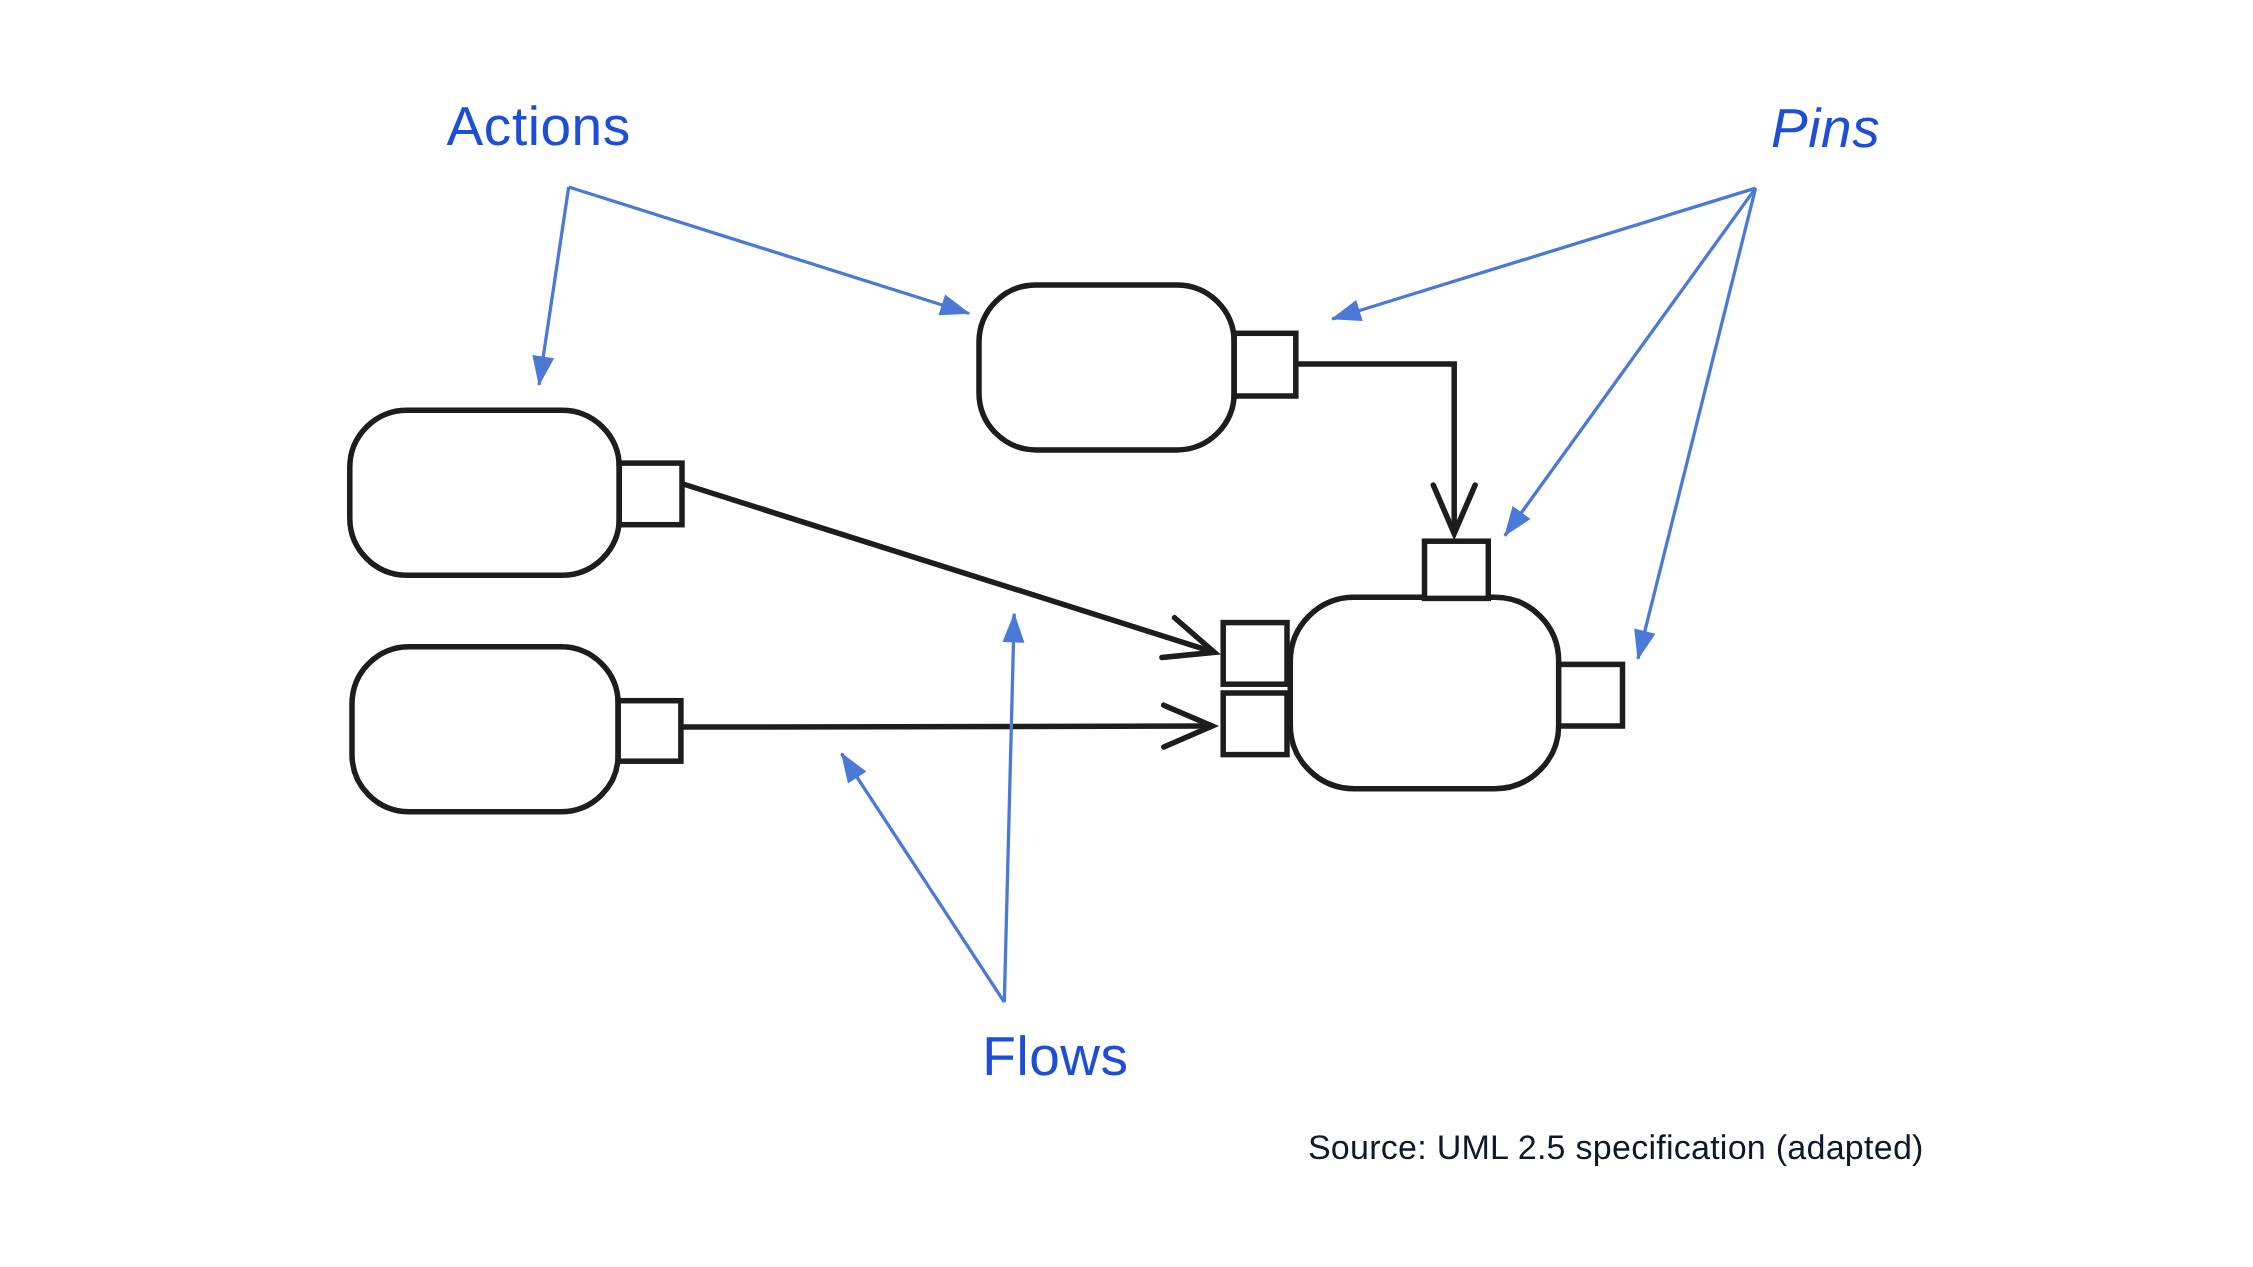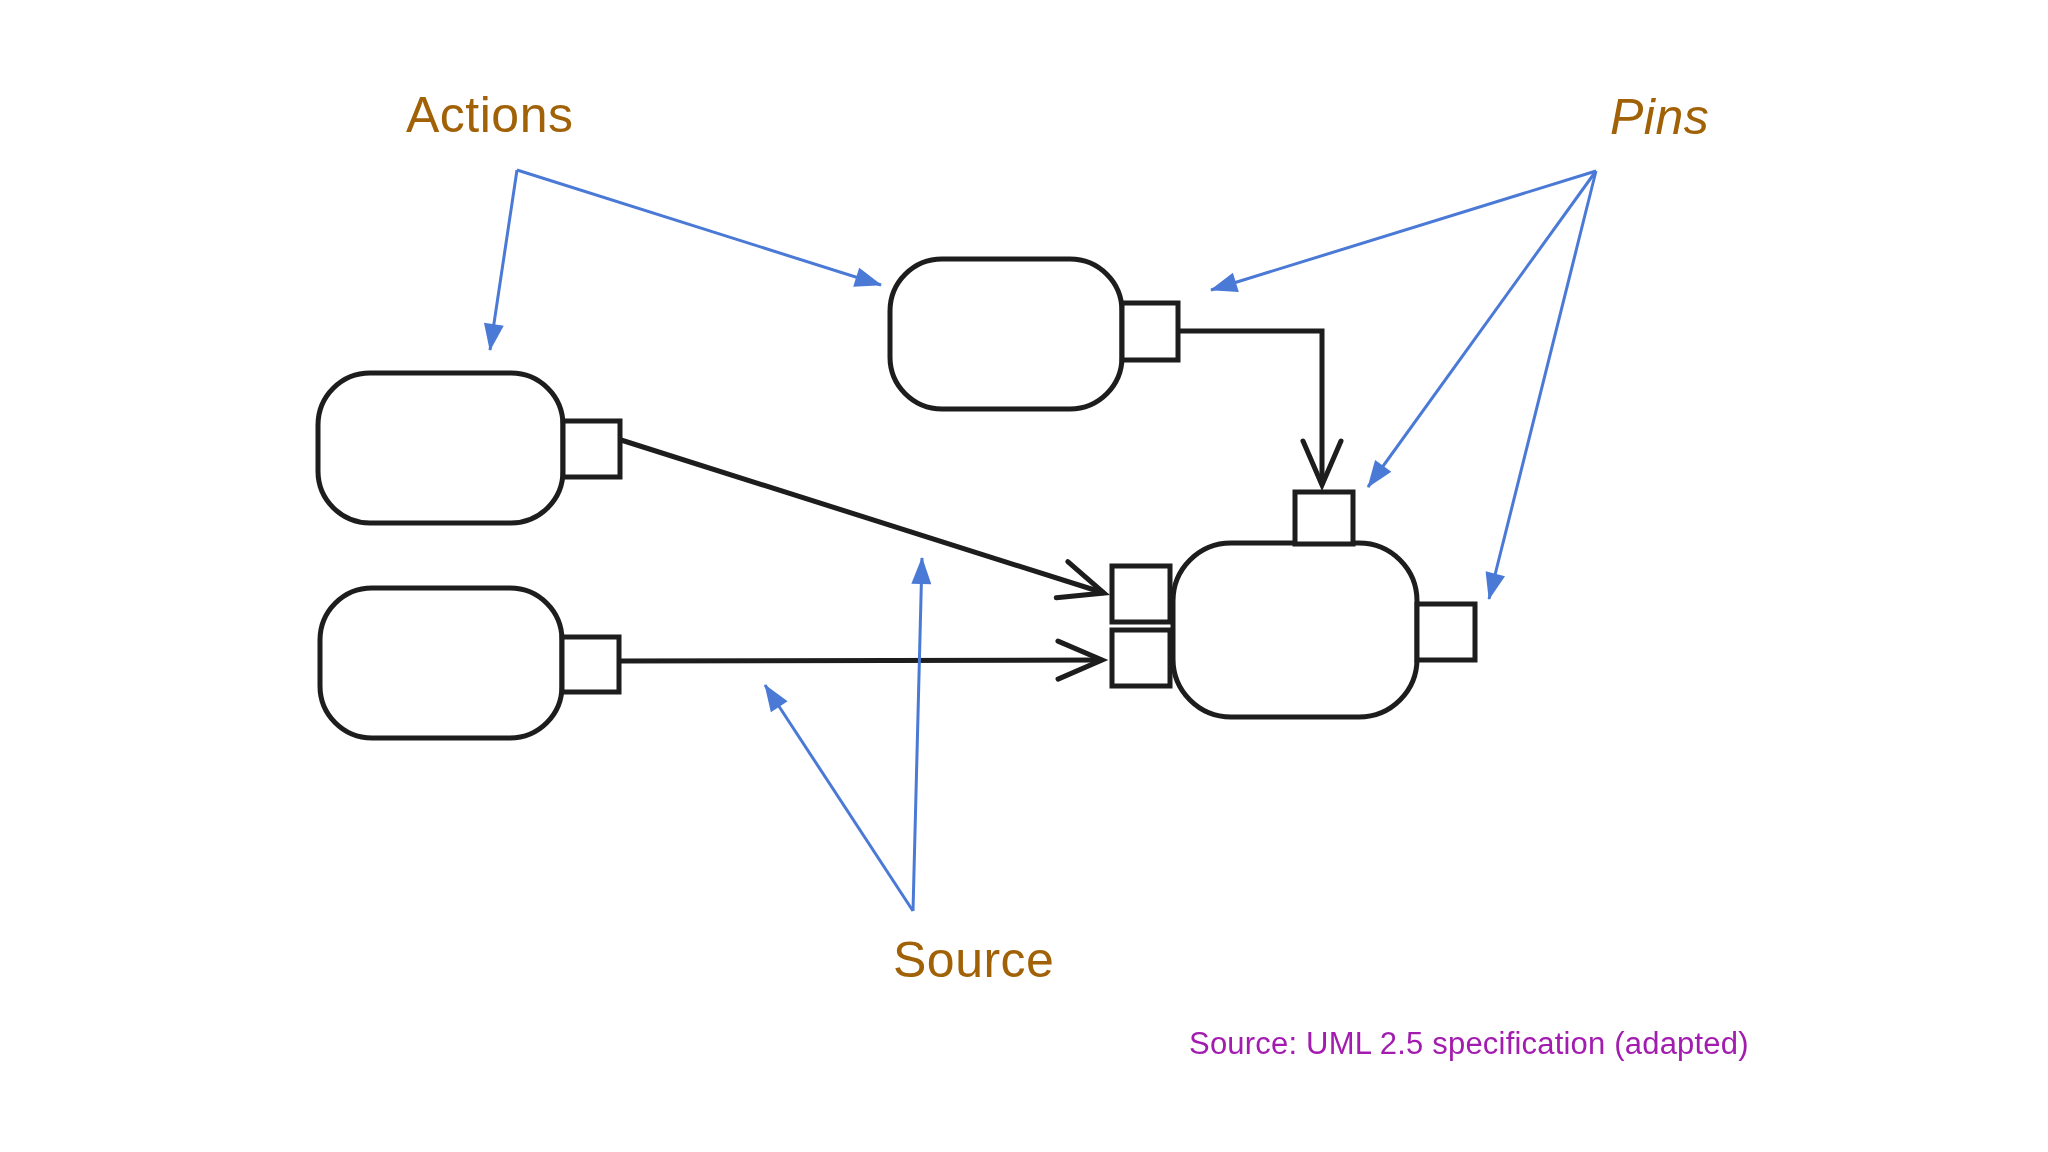--- a/index.html
+++ b/index.html
@@ -9,33 +9,33 @@
     height: 1152px;
     background: #ffffff;
     overflow: hidden;
     font-family: "Liberation Sans", sans-serif;
   }
   .canvas svg { position: absolute; left: 0; top: 0; }
   marker { overflow: visible; }
 
   .label {
     position: absolute;
-    color: #a16207;
+    color: #1d4ed8;
     line-height: 1;
     white-space: nowrap;
     letter-spacing: 0.5px;
   }
   .label-big { font-size: 50px; }
   .label-actions { left: 406px; top: 90px; }
   .label-pins   { left: 1610px; top: 92px; font-style: italic; }
   .label-flows  { left: 893px;  top: 935px; }
   .label-source {
     left: 1189px; top: 1028px;
     font-size: 31px;
-    color: #a21caf;
+    color: #0f172a;
     letter-spacing: 0.2px;
   }
 
   .node   { fill: #ffffff; stroke: #1d1d1e; stroke-width: 5px; }
   .flow   { fill: none;    stroke: #1d1d1e; stroke-width: 5px; }
   .callout{ fill: none;    stroke: #4a79d6; stroke-width: 3px; }
 </style>
 </head>
 <body>
 
@@ -80,16 +80,16 @@
       <path class="callout" d="M 1596 171 L 1211 290" marker-end="url(#blueArrow)"></path>
       <path class="callout" d="M 1596 171 L 1368 487" marker-end="url(#blueArrow)"></path>
       <path class="callout" d="M 1596 171 L 1489 599" marker-end="url(#blueArrow)"></path>
       <path class="callout" d="M 913 911 L 765 685" marker-end="url(#blueArrow)"></path>
       <path class="callout" d="M 913 911 L 922 558" marker-end="url(#blueArrow)"></path>
     </g>
   </svg>
 
   <div class="label label-big label-actions">Actions</div>
   <div class="label label-big label-pins">Pins</div>
-  <div class="label label-big label-flows">Source</div>
+  <div class="label label-big label-flows">Flows</div>
   <div class="label label-source">Source: UML 2.5 specification (adapted)</div>
 
 </div>
 
 </body></html>

